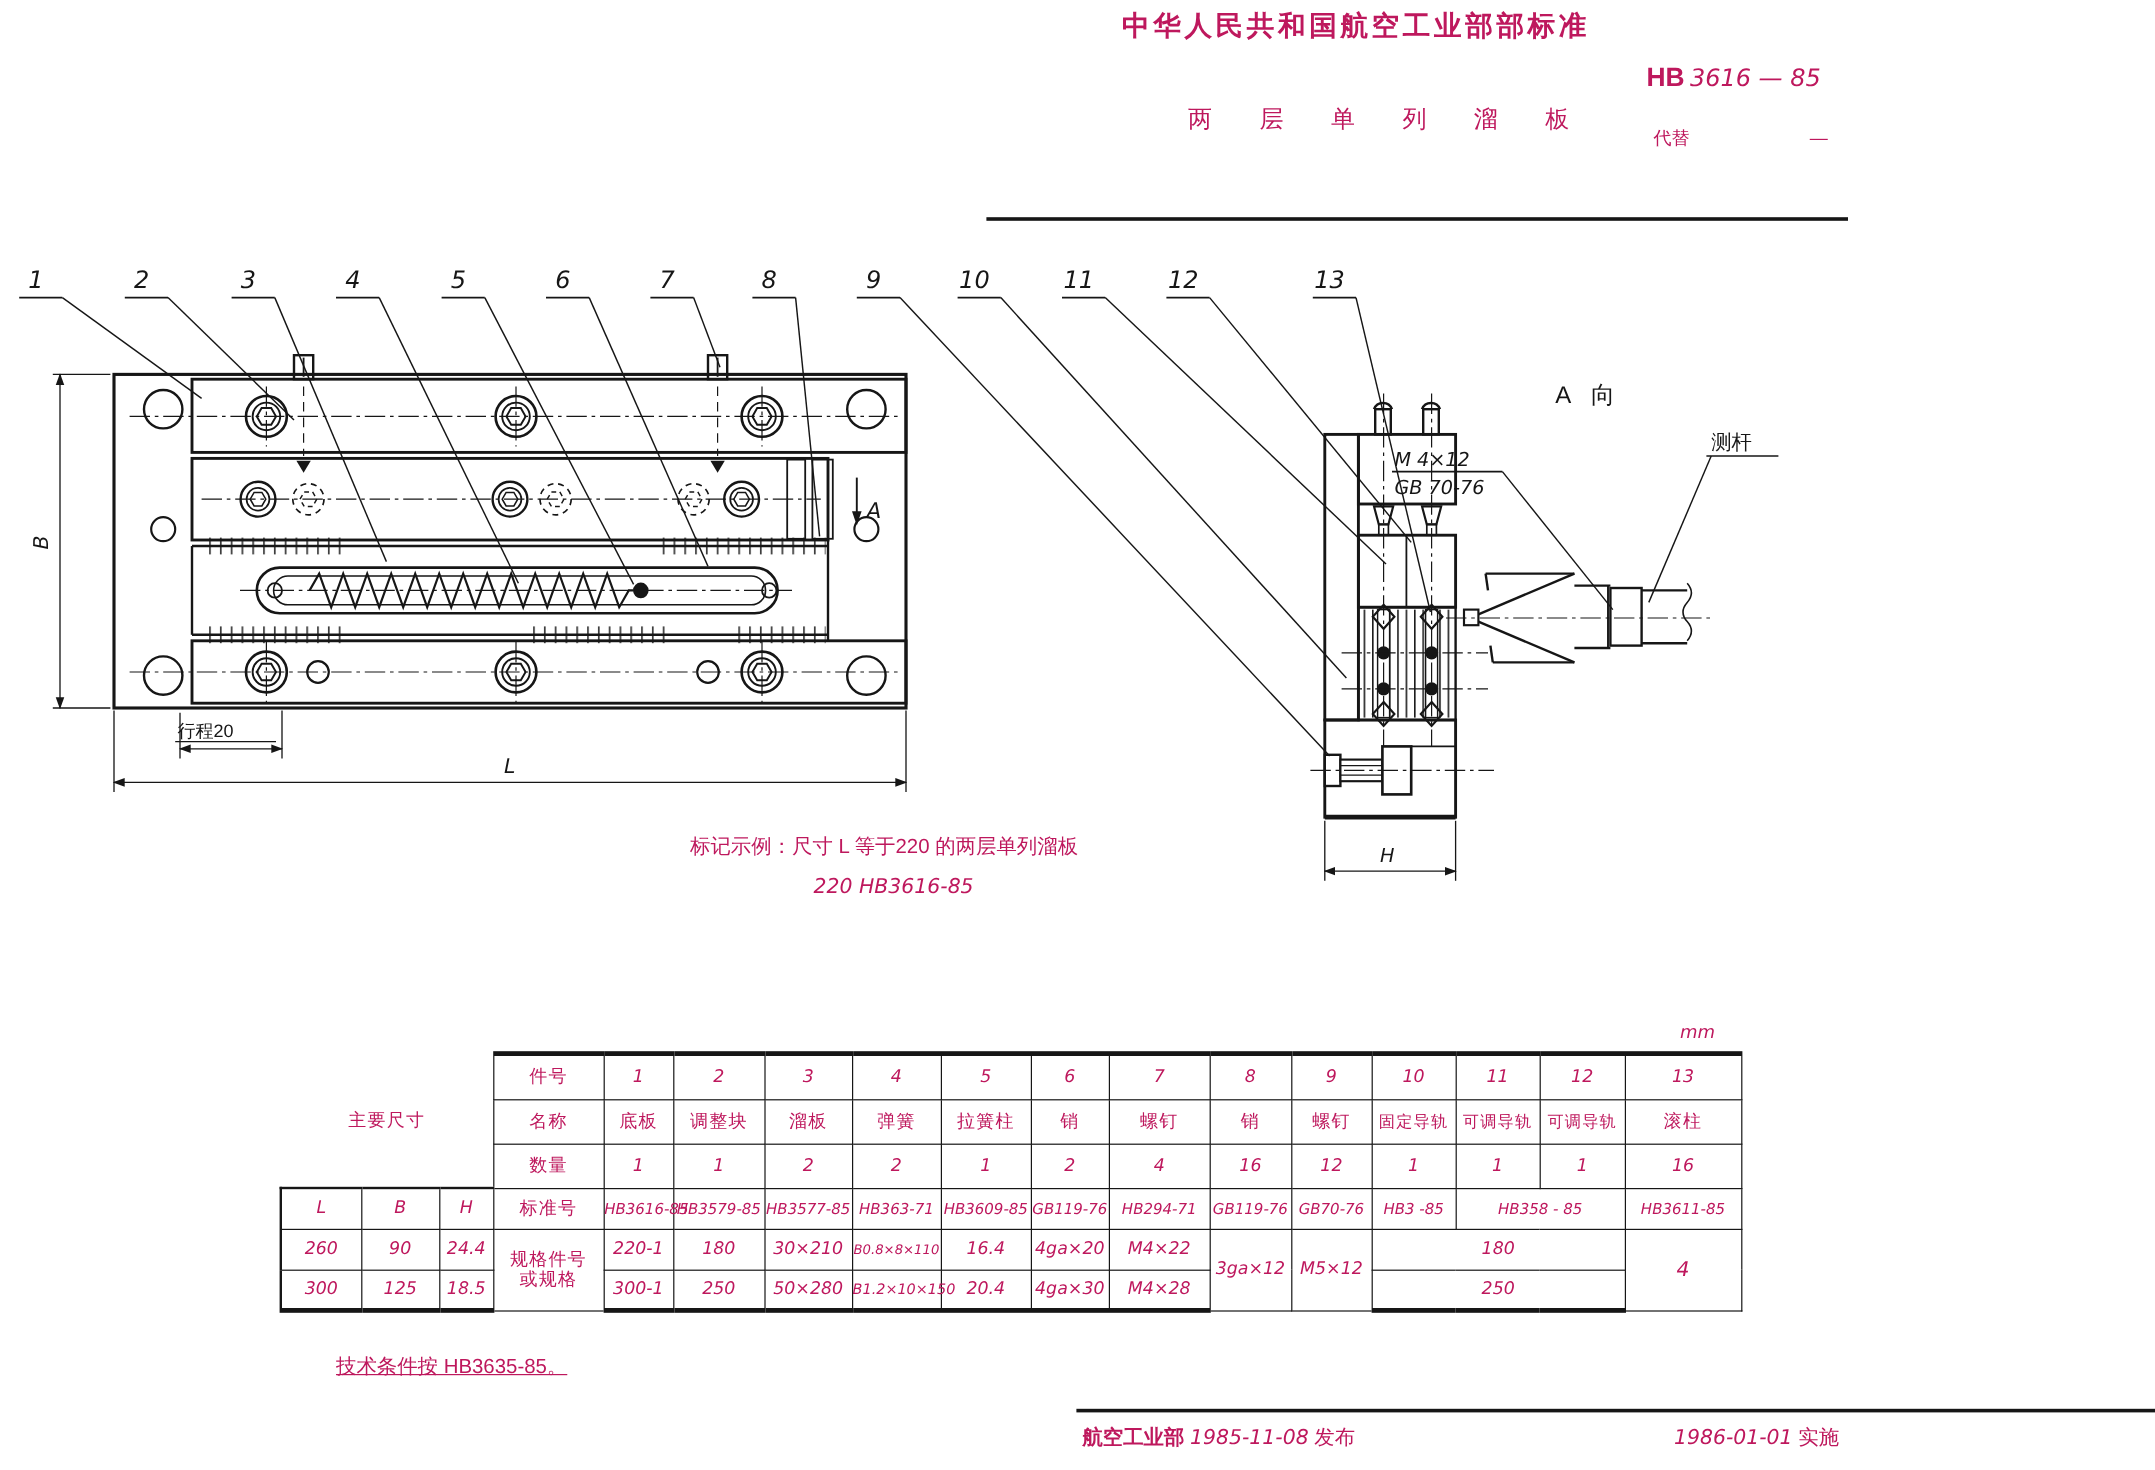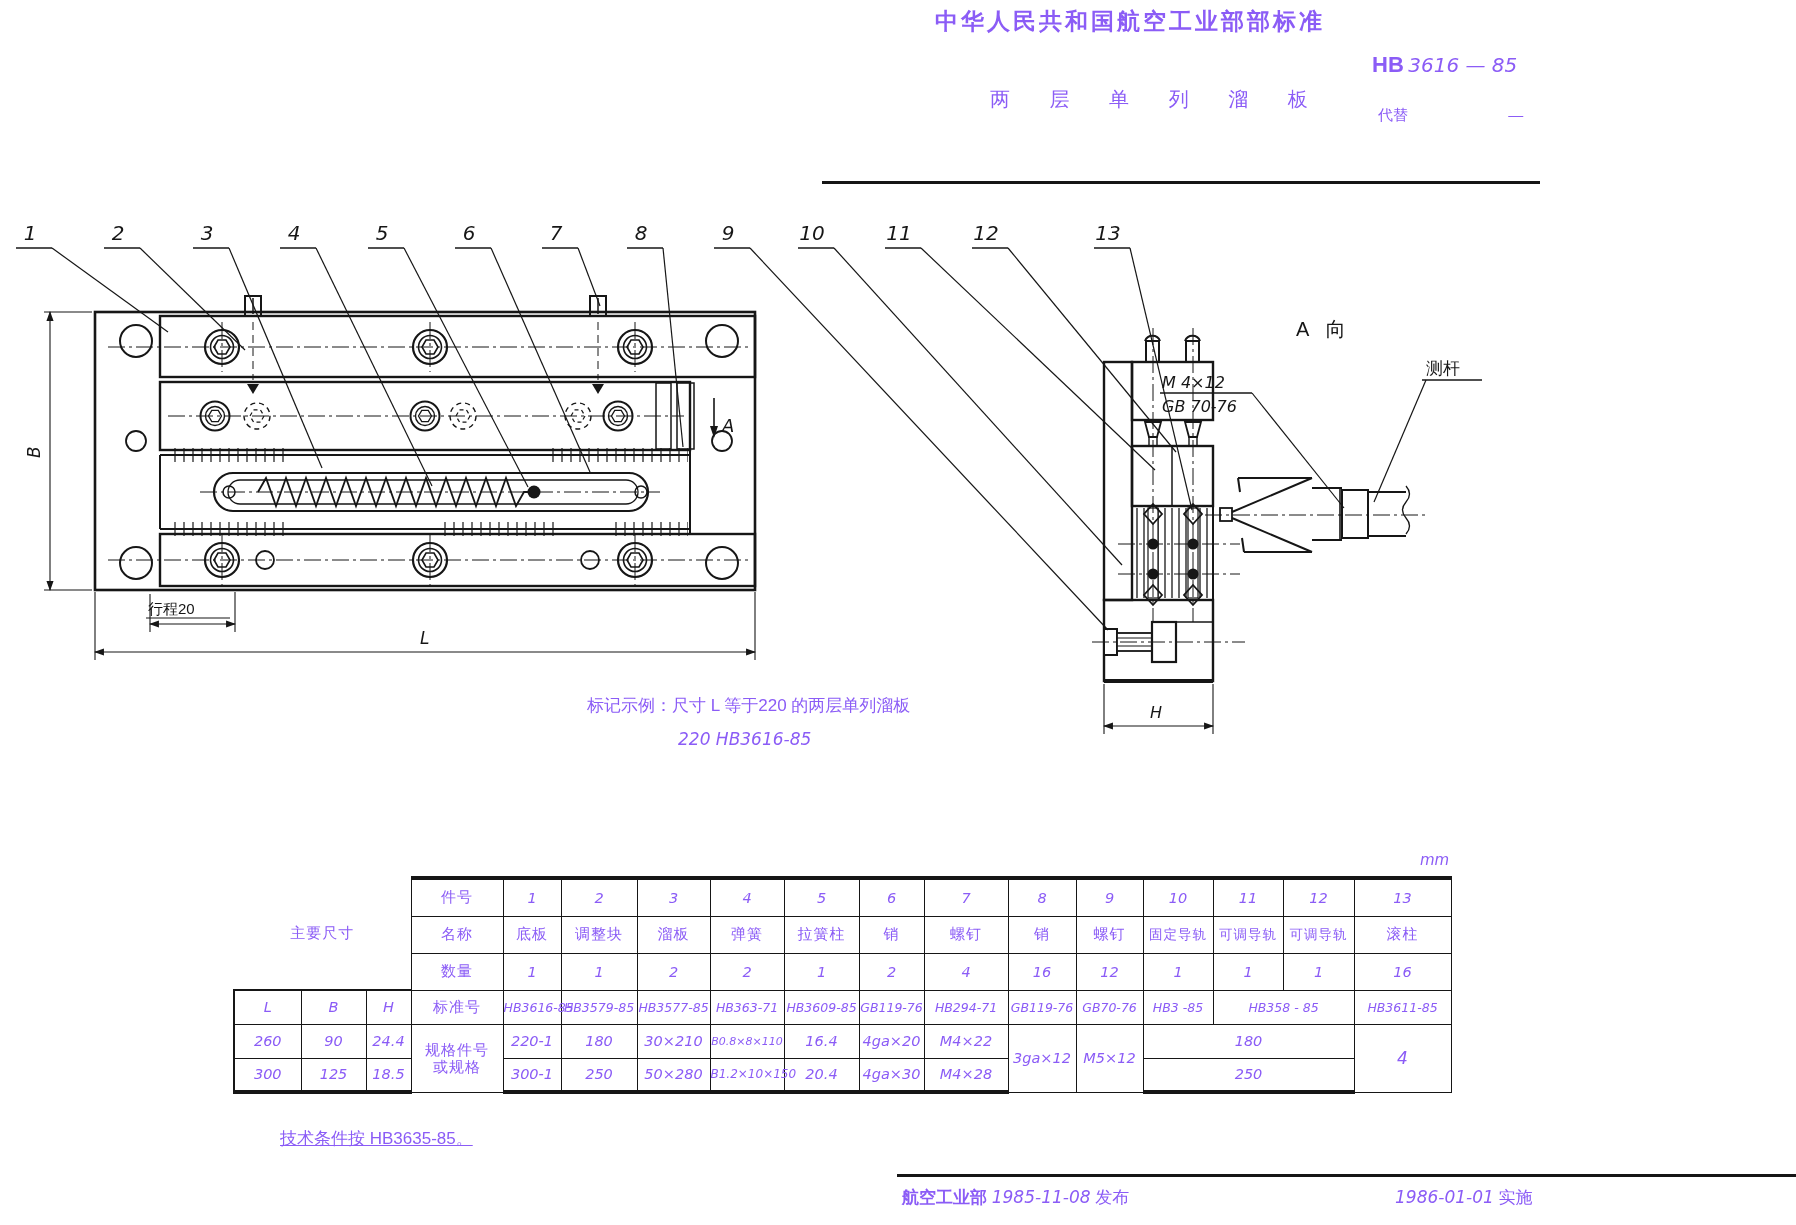--- a/index.html
+++ b/index.html
@@ -1,33 +1,33 @@
 <!DOCTYPE html>
 <html><head>
 <meta charset="utf-8">
 <style>
   html,body{margin:0;padding:0;background:#e8e8e4;}
   #page{position:relative;width:1796px;height:1225px;background:#ffffff;overflow:hidden;
-        font-family:"Liberation Sans",sans-serif;color:#8b5cf6;}
+        font-family:"Liberation Sans",sans-serif;color:#be185d;}
   .abs{position:absolute;}
   .hand{font-family:"DejaVu Sans",sans-serif;font-style:italic;}
   .cn{letter-spacing:1px;}
   
   #authority{left:790px;top:6px;width:680px;text-align:center;font-size:23px;font-weight:bold;letter-spacing:3px;}
   #doc-title{left:990px;top:86px;font-size:20px;letter-spacing:17px;white-space:nowrap;}
   #stdline{left:1372px;top:52px;white-space:nowrap;}
   #stdline .pfx{font-size:22px;font-weight:bold;}
   #stdline .num{font-size:20px;}
   #supersede{left:1378px;top:106px;font-size:15px;}
   #supersede .dash{margin-left:96px;}
   .rule{background:#161616;}
   
-  #mark1{left:575px;top:694px;font-size:17px;margin-left:12px;}
+  #mark1{left:575px;top:694px;font-size:17px;}
   #mark2{left:678px;top:729px;font-size:17px;}
-  #mmunit{left:1400px;top:851px;font-size:15px;margin-left:20px;}
+  #mmunit{left:1400px;top:851px;font-size:15px;}
   #technote{left:280px;top:1127px;font-size:17px;text-decoration:underline;}
   
   #foot-left{left:902px;top:1186px;font-size:17px;white-space:nowrap;}
   #foot-left .issuer{font-weight:bold;}
   #foot-right{left:1395px;top:1186px;font-size:17px;white-space:nowrap;}
   
   #parts-table{position:absolute;left:233px;top:876px;border-collapse:collapse;table-layout:fixed;width:1217px;}
   #parts-table td{border:1.6px solid #161616;text-align:center;vertical-align:middle;padding:0;font-size:15px;}
   #parts-table td.nb{border:none;}
   #parts-table tr.r1 td.b{border-top:4px solid #161616;}

